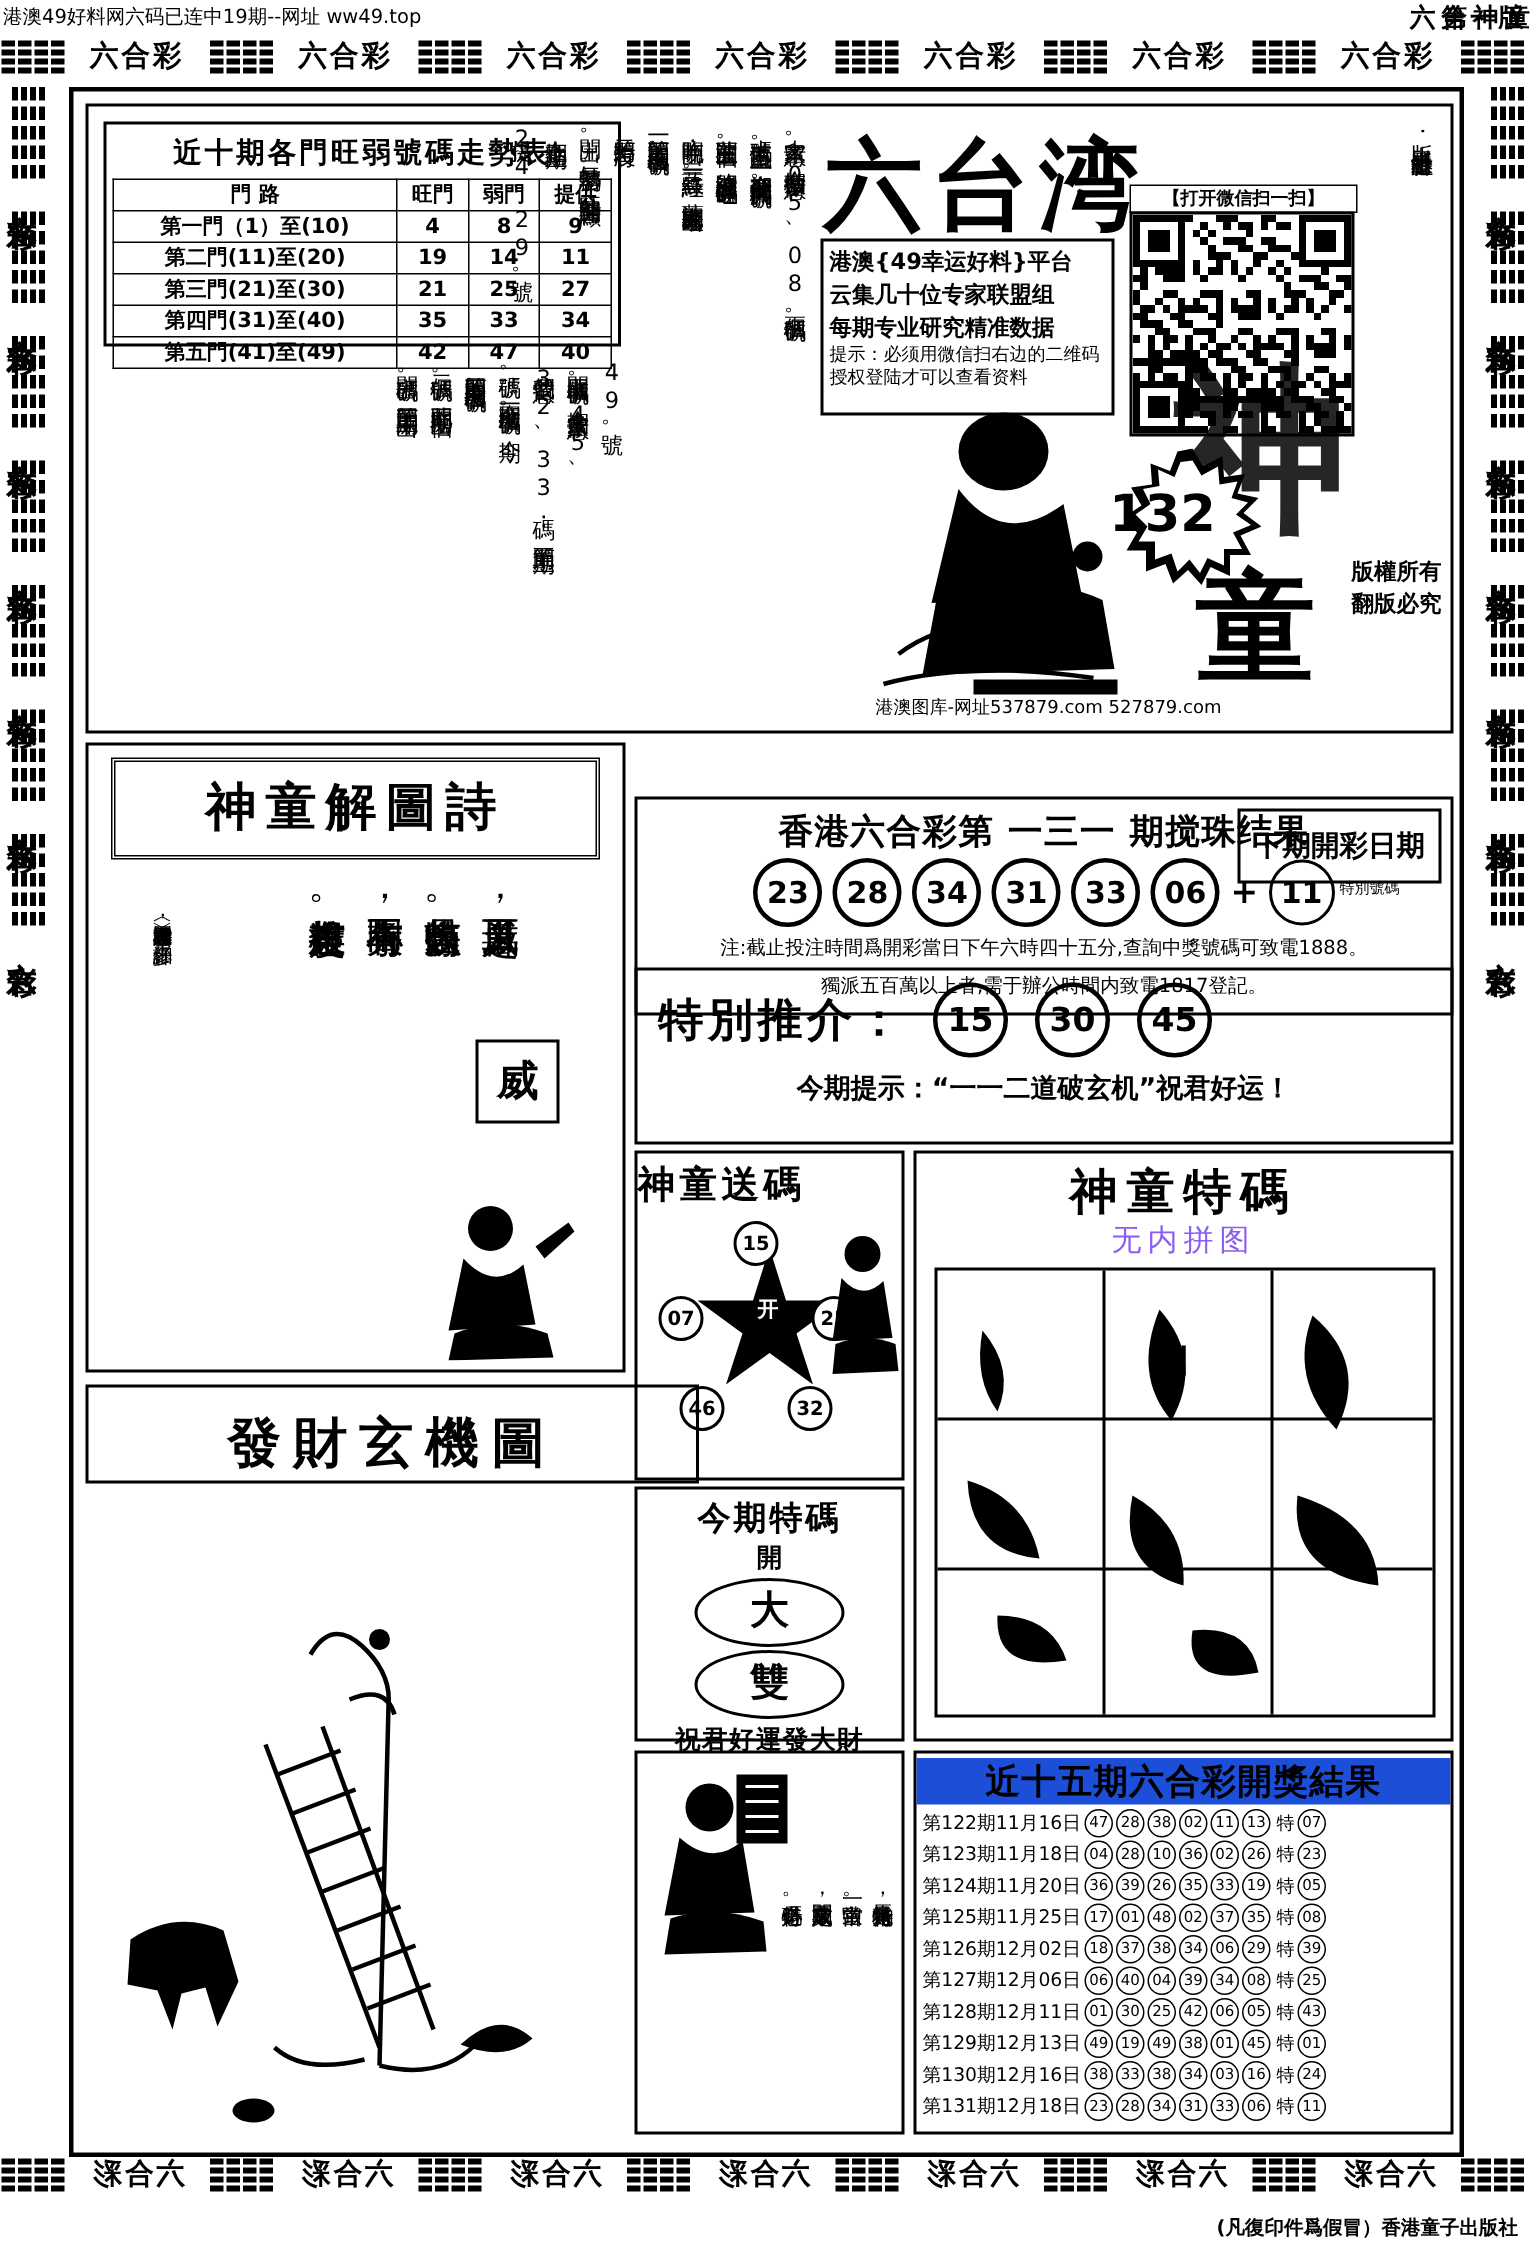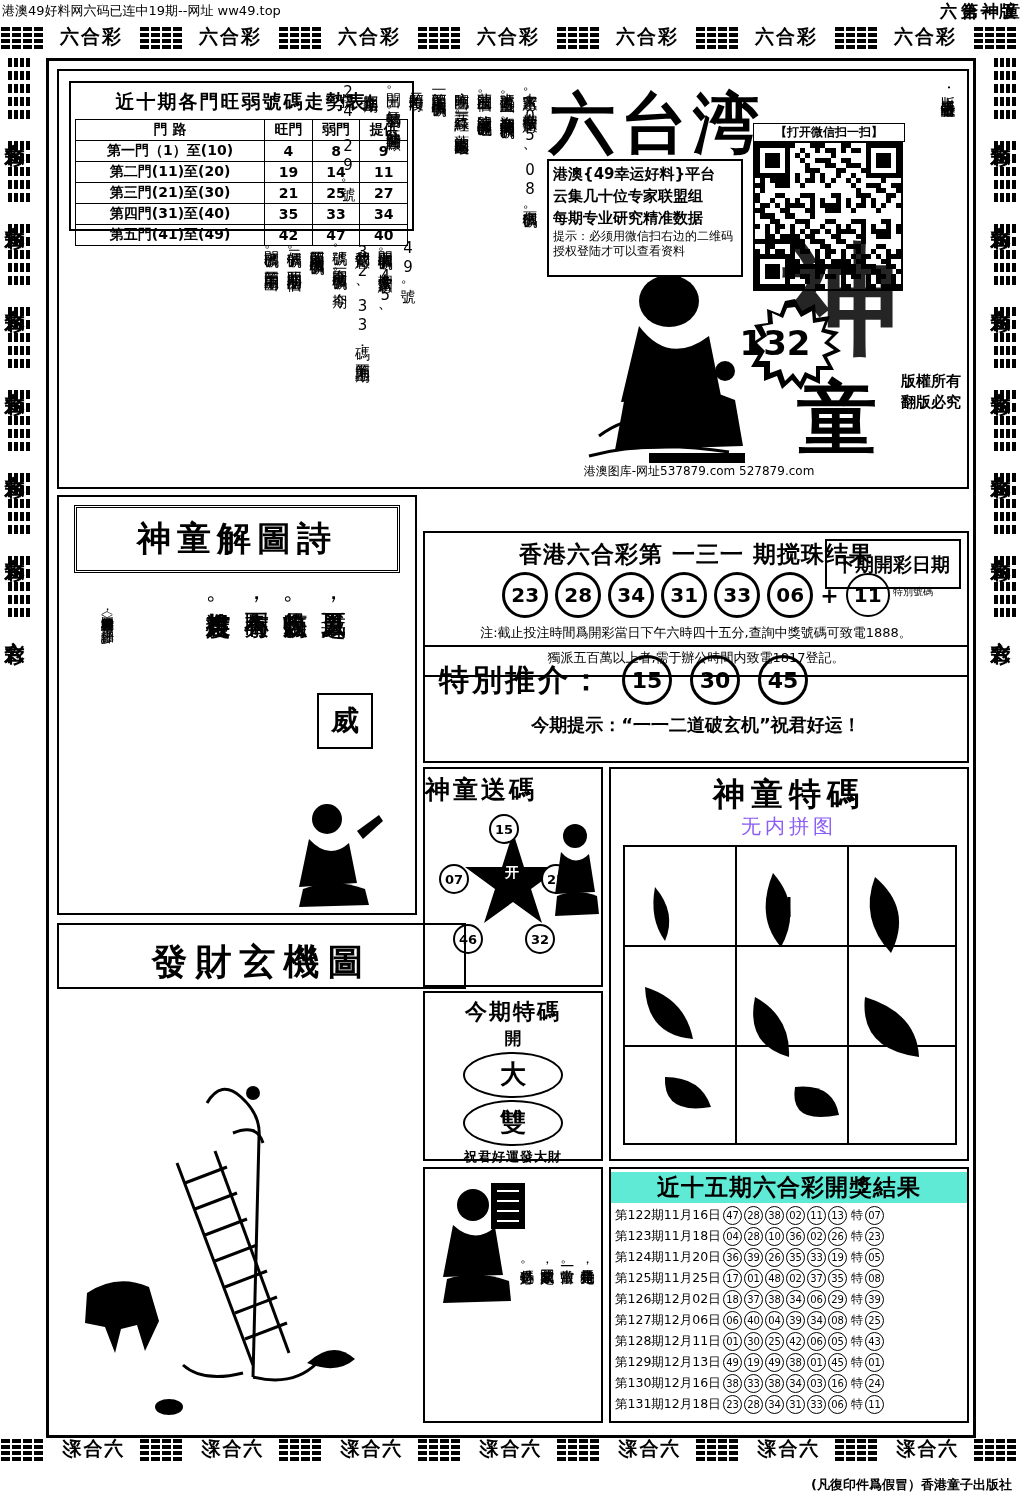--- a/index.html
+++ b/index.html
@@ -112,35 +112,35 @@
   .spcsub{text-align:center;font-size:20px;font-weight:normal;letter-spacing:4px;color:#8b5cf6;margin-top:-4px;}
   .spcgrid{position:absolute;left:12px;top:76px;width:334px;height:300px;border:2px solid #000;box-sizing:border-box;}
   .spcgrid .vl{position:absolute;top:0;bottom:0;width:2px;background:#000;}
   .spcgrid .hl{position:absolute;left:0;right:0;height:2px;background:#000;}
 
   
   .todaybox{position:absolute;left:374px;top:930px;width:180px;height:170px;border:2px solid #000;box-sizing:border-box;text-align:center;}
   .todaytitle{font-size:22px;font-weight:bold;letter-spacing:2px;margin-top:4px;}
   .todayopen{font-size:17px;font-weight:bold;}
   .oval{width:96px;height:42px;border:2px solid #000;border-radius:50%;margin:2px auto;font-size:26px;font-weight:bold;line-height:40px;}
-  .todayfoot{font-size:13px;font-weight:bold;letter-spacing:1px;}
+  .todayfoot{font-size:17px;font-weight:bold;letter-spacing:1px;}
 
   
   .fortune{position:absolute;left:8px;top:862px;width:409px;height:66px;border:2px solid #000;box-sizing:border-box;display:flex;align-items:flex-end;justify-content:center;}
   .fortune span{font-size:36px;font-weight:bold;letter-spacing:8px;font-family:"DejaVu Serif",serif;}
 
   
   .picarea{position:absolute;left:8px;top:932px;width:360px;height:430px;}
   .childbox{position:absolute;left:374px;top:1106px;width:180px;height:256px;border:2px solid #000;box-sizing:border-box;}
   .childverse{position:absolute;right:4px;top:90px;height:158px;display:flex;flex-direction:row-reverse;gap:2px;}
   .childverse div{writing-mode:vertical-rl;text-orientation:upright;font-size:14px;line-height:1.3;}
 
   
   .histbox{position:absolute;left:560px;top:1106px;width:360px;height:256px;border:2px solid #000;box-sizing:border-box;}
-  .histtitle{text-align:center;font-size:23px;font-weight:bold;letter-spacing:1px;background:#5eead4;margin:3px 0 2px;}
+  .histtitle{text-align:center;font-size:23px;font-weight:bold;letter-spacing:1px;background:#1d4ed8;margin:3px 0 2px;}
   .histrow{display:flex;align-items:center;font-size:12px;padding:0 4px;height:21px;}
   .histlabel{width:108px;font-size:12.5px;}
   .hball{width:17px;height:17px;border-radius:50%;border:1px solid #000;font-size:10px;display:flex;align-items:center;justify-content:center;margin-right:2px;}
   .htx{font-size:12px;margin:0 2px;}
 
   
   .bottomline{position:absolute;bottom:4px;right:12px;font-size:13px;font-weight:bold;}
 </style>
 </head>
 <body>

